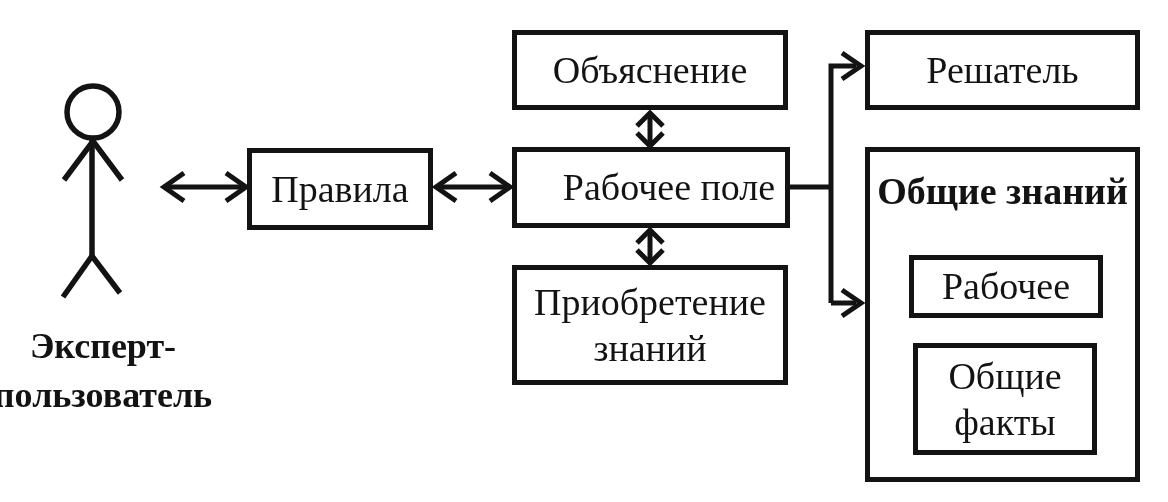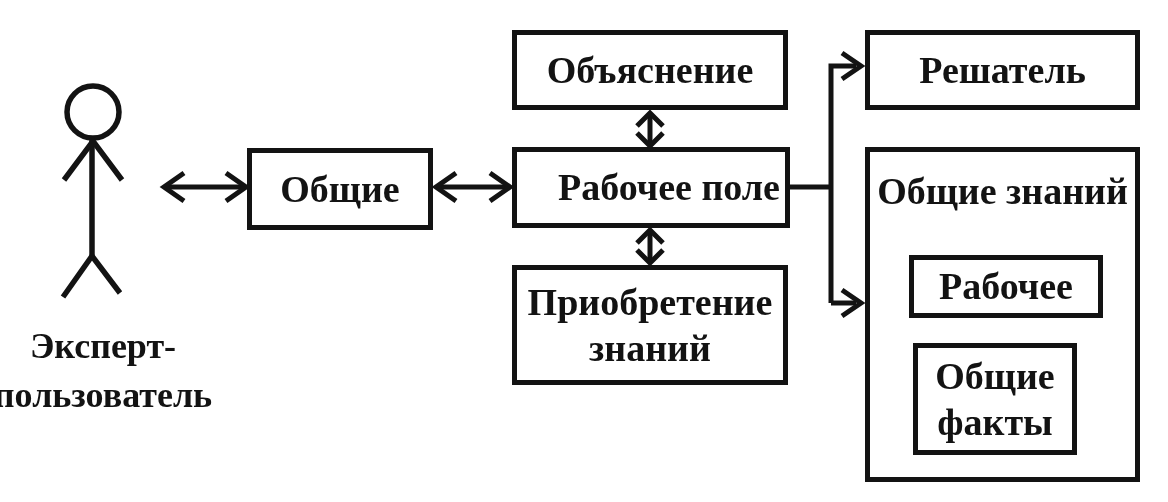--- a/index.html
+++ b/index.html
@@ -4,21 +4,21 @@
 <style>
   html,body{margin:0;padding:0;background:#ffffff;}
   .stage{
     position:relative;width:1168px;height:502px;background:#ffffff;
     overflow:hidden;font-family:"Liberation Serif",serif;color:#131313;
   }
   .lines{position:absolute;left:0;top:0;width:1168px;height:502px;}
   .box{
     position:absolute;box-sizing:border-box;border:5px solid #131313;background:#ffffff;
     display:flex;align-items:center;justify-content:center;text-align:center;
-    font-size:38px;font-weight:bold;line-height:1.22;color:#131313;
+    font-size:38px;font-weight:normal;line-height:1.22;color:#131313;
   }
   .box-kb{
     position:absolute;box-sizing:border-box;border:5px solid #131313;background:#ffffff;
     text-align:center;font-size:38px;font-weight:bold;color:#131313;padding-top:17px;
   }
   .figure-label{
     position:absolute;left:-16px;top:322px;width:238px;text-align:center;
     font-size:36px;font-weight:bold;line-height:49px;color:#131313;white-space:nowrap;
   }
   .figure-label div{white-space:nowrap;}
@@ -64,21 +64,21 @@
     <g>
       <path d="M790,187 L831,187"></path>
       <path d="M831,303 L831,66 L856,66"></path>
       <path d="M831,303 L856,303"></path>
       <path d="M842,53 L861,66 L842,79"></path>
       <path d="M842,290 L861,303 L842,316"></path>
     </g>
   </svg>
 
   <div class="box" style="left:247px;top:148px;width:186px;height:82px;">
-    <span>Общие</span>
+    <span>Правила</span>
   </div>
 
   <div class="box" style="left:512px;top:30px;width:276px;height:80px;">
     <span>Объяснение</span>
   </div>
 
   <div class="box" style="left:512px;top:147px;width:278px;height:81px;padding-left:36px;">
     <span>Рабочее поле</span>
   </div>
 
@@ -91,21 +91,21 @@
   </div>
 
   <div class="box-kb" style="left:865px;top:147px;width:275px;height:335px;">
     <span>Общие знаний</span>
   </div>
 
   <div class="box" style="left:909px;top:255px;width:194px;height:63px;">
     <span>Рабочее</span>
   </div>
 
-  <div class="box" style="left:913px;top:343px;width:164px;height:112px;padding:0 6px;">
+  <div class="box" style="left:913px;top:343px;width:184px;height:112px;padding:0 6px;">
     <span>Общие факты</span>
   </div>
 
   <div class="figure-label">
     <div>Эксперт-</div>
     <div>пользователь</div>
   </div>
 
 </div>
 

